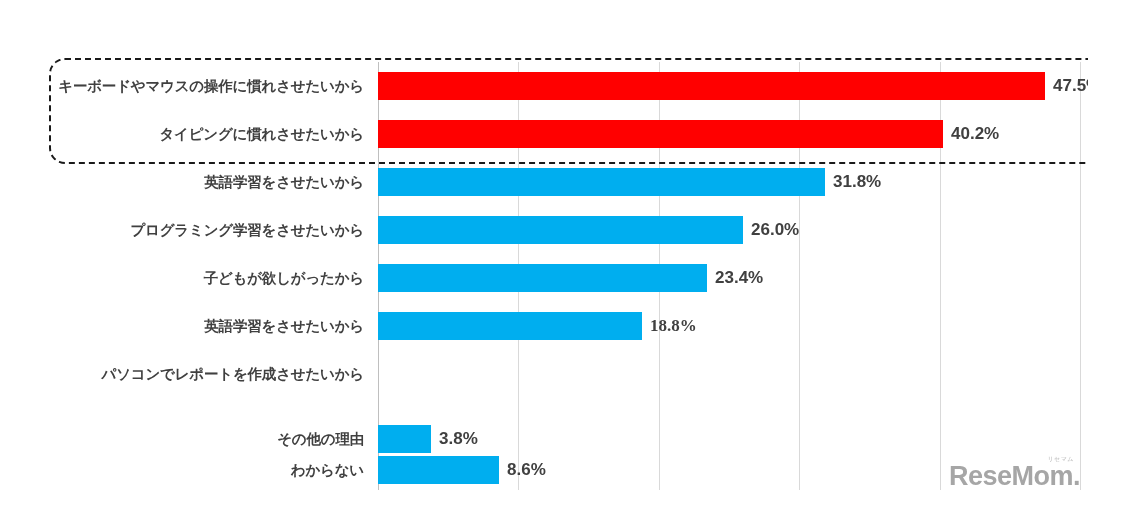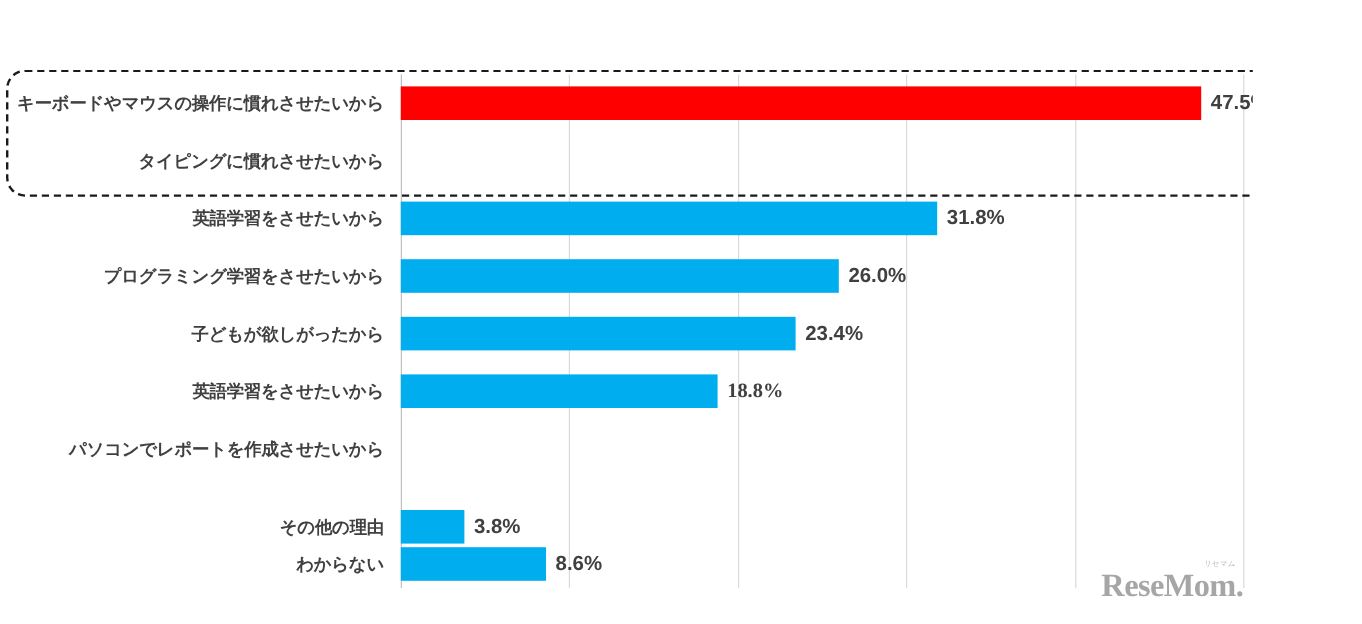--- a/index.html
+++ b/index.html
@@ -10,20 +10,21 @@
   body {
     font-family: "Liberation Sans", "DejaVu Sans", sans-serif;
   }
 
   .chart-canvas {
     position: relative;
     width: 1044px;
     height: 520px;
     background: #ffffff;
     overflow: hidden;
+    margin-left: 44px;
   }
 
   
   .plot-area {
     position: absolute;
     left: 334px;
     top: 62px;
     width: 706px;
     height: 428px;
   }
@@ -105,26 +106,26 @@
     border: 2.5px dashed #1a1a1a;
     border-radius: 16px;
     box-sizing: border-box;
     pointer-events: none;
   }
 
   
   .logo {
     position: absolute;
     right: 8px;
-    bottom: 18px;
+    bottom: 30px;
     font-size: 27px;
     font-weight: 700;
     color: #a6a6a6;
     letter-spacing: -0.5px;
-    font-family: Liberation Serif, serif;
+    font-family: Liberation Sans, sans-serif;
     line-height: 1;
   }
   .logo .ruby {
     position: absolute;
     right: 6px;
     top: -7px;
     font-size: 6px;
     letter-spacing: 0.5px;
     font-weight: 400;
     color: #b3b3b3;
@@ -150,20 +151,24 @@
     <div class="bar-row" style="top:0px;">
       <div class="cat-label">キーボードやマウスの操作に慣れさせたいから</div>
       <div class="bar-track">
         <div class="bar red" style="width:667px;"></div>
         <div class="bar-value" style="left:675px;">47.5%</div>
       </div>
     </div>
 
     <div class="bar-row" style="top:48px;padding-left:32px;">
       <div class="cat-label">タイピングに慣れさせたいから</div>
+      <div class="bar-track">
+        <div class="bar red" style="width:565px;"></div>
+        <div class="bar-value" style="left:573px;">40.2%</div>
+      </div>
     </div>
 
     <div class="bar-row" style="top:96px;">
       <div class="cat-label">英語学習をさせたいから</div>
       <div class="bar-track">
         <div class="bar blue" style="width:447px;"></div>
         <div class="bar-value" style="left:455px;">31.8%</div>
       </div>
     </div>
 

